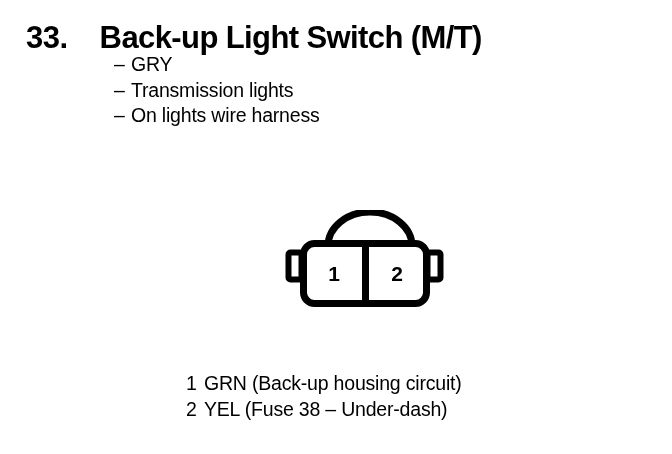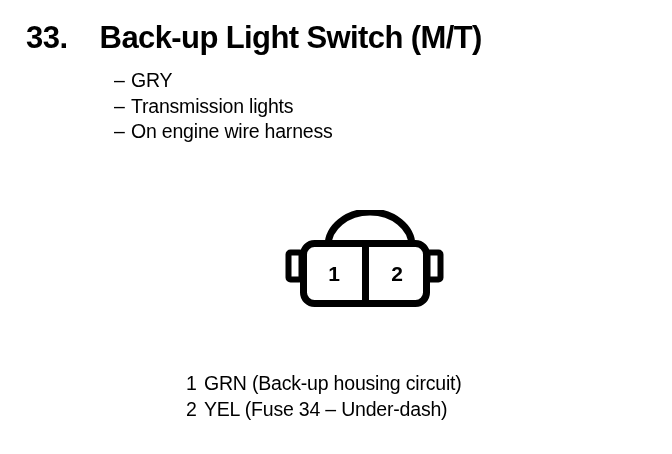--- a/index.html
+++ b/index.html
@@ -45,21 +45,21 @@
     font-weight: bold;
     line-height: 40px;
     letter-spacing: -0.6px;
     vertical-align: top;
   }
 
   
   .spec-list {
     position: absolute;
     left: 114px;
-    top: 68px;
+    top: 52px;
     width: 500px;
   }
   .spec-item {
     font-size: 19.5px;
     line-height: 25.5px;
     letter-spacing: -0.2px;
     white-space: nowrap;
   }
   .spec-dash {
     display: inline-block;
@@ -112,21 +112,21 @@
   </div>
 
   <div class="spec-list">
     <div class="spec-item">
       <span class="spec-dash">–</span><span>GRY</span>
     </div>
     <div class="spec-item">
       <span class="spec-dash">–</span><span>Transmission lights</span>
     </div>
     <div class="spec-item">
-      <span class="spec-dash">–</span><span>On engine wire harness</span>
+      <span class="spec-dash">–</span><span>On lights wire harness</span>
     </div>
   </div>
 
   <div class="connector-figure">
     <svg width="170" height="105" viewBox="0 0 170 105" xmlns="http://www.w3.org/2000/svg">
 
       <path d="M 48 36 A 37 30 0 0 1 132 36" fill="none" stroke="#000000" stroke-width="7" stroke-linecap="butt"></path>
 
       <rect x="8.5" y="42.5" width="13" height="27" rx="2" ry="2" fill="none" stroke="#000000" stroke-width="6"></rect>
 
@@ -139,17 +139,17 @@
       <text class="cavity-number" x="54" y="71" text-anchor="middle">1</text>
       <text class="cavity-number" x="117" y="71" text-anchor="middle">2</text>
     </svg>
   </div>
 
   <div class="legend">
     <div class="legend-row">
       <span class="legend-pin">1</span><span>GRN (Back-up housing circuit)</span>
     </div>
     <div class="legend-row">
-      <span class="legend-pin">2</span><span>YEL (Fuse 34 – Under-dash)</span>
+      <span class="legend-pin">2</span><span>YEL (Fuse 38 – Under-dash)</span>
     </div>
   </div>
 
 </div>
 
 </body></html>

